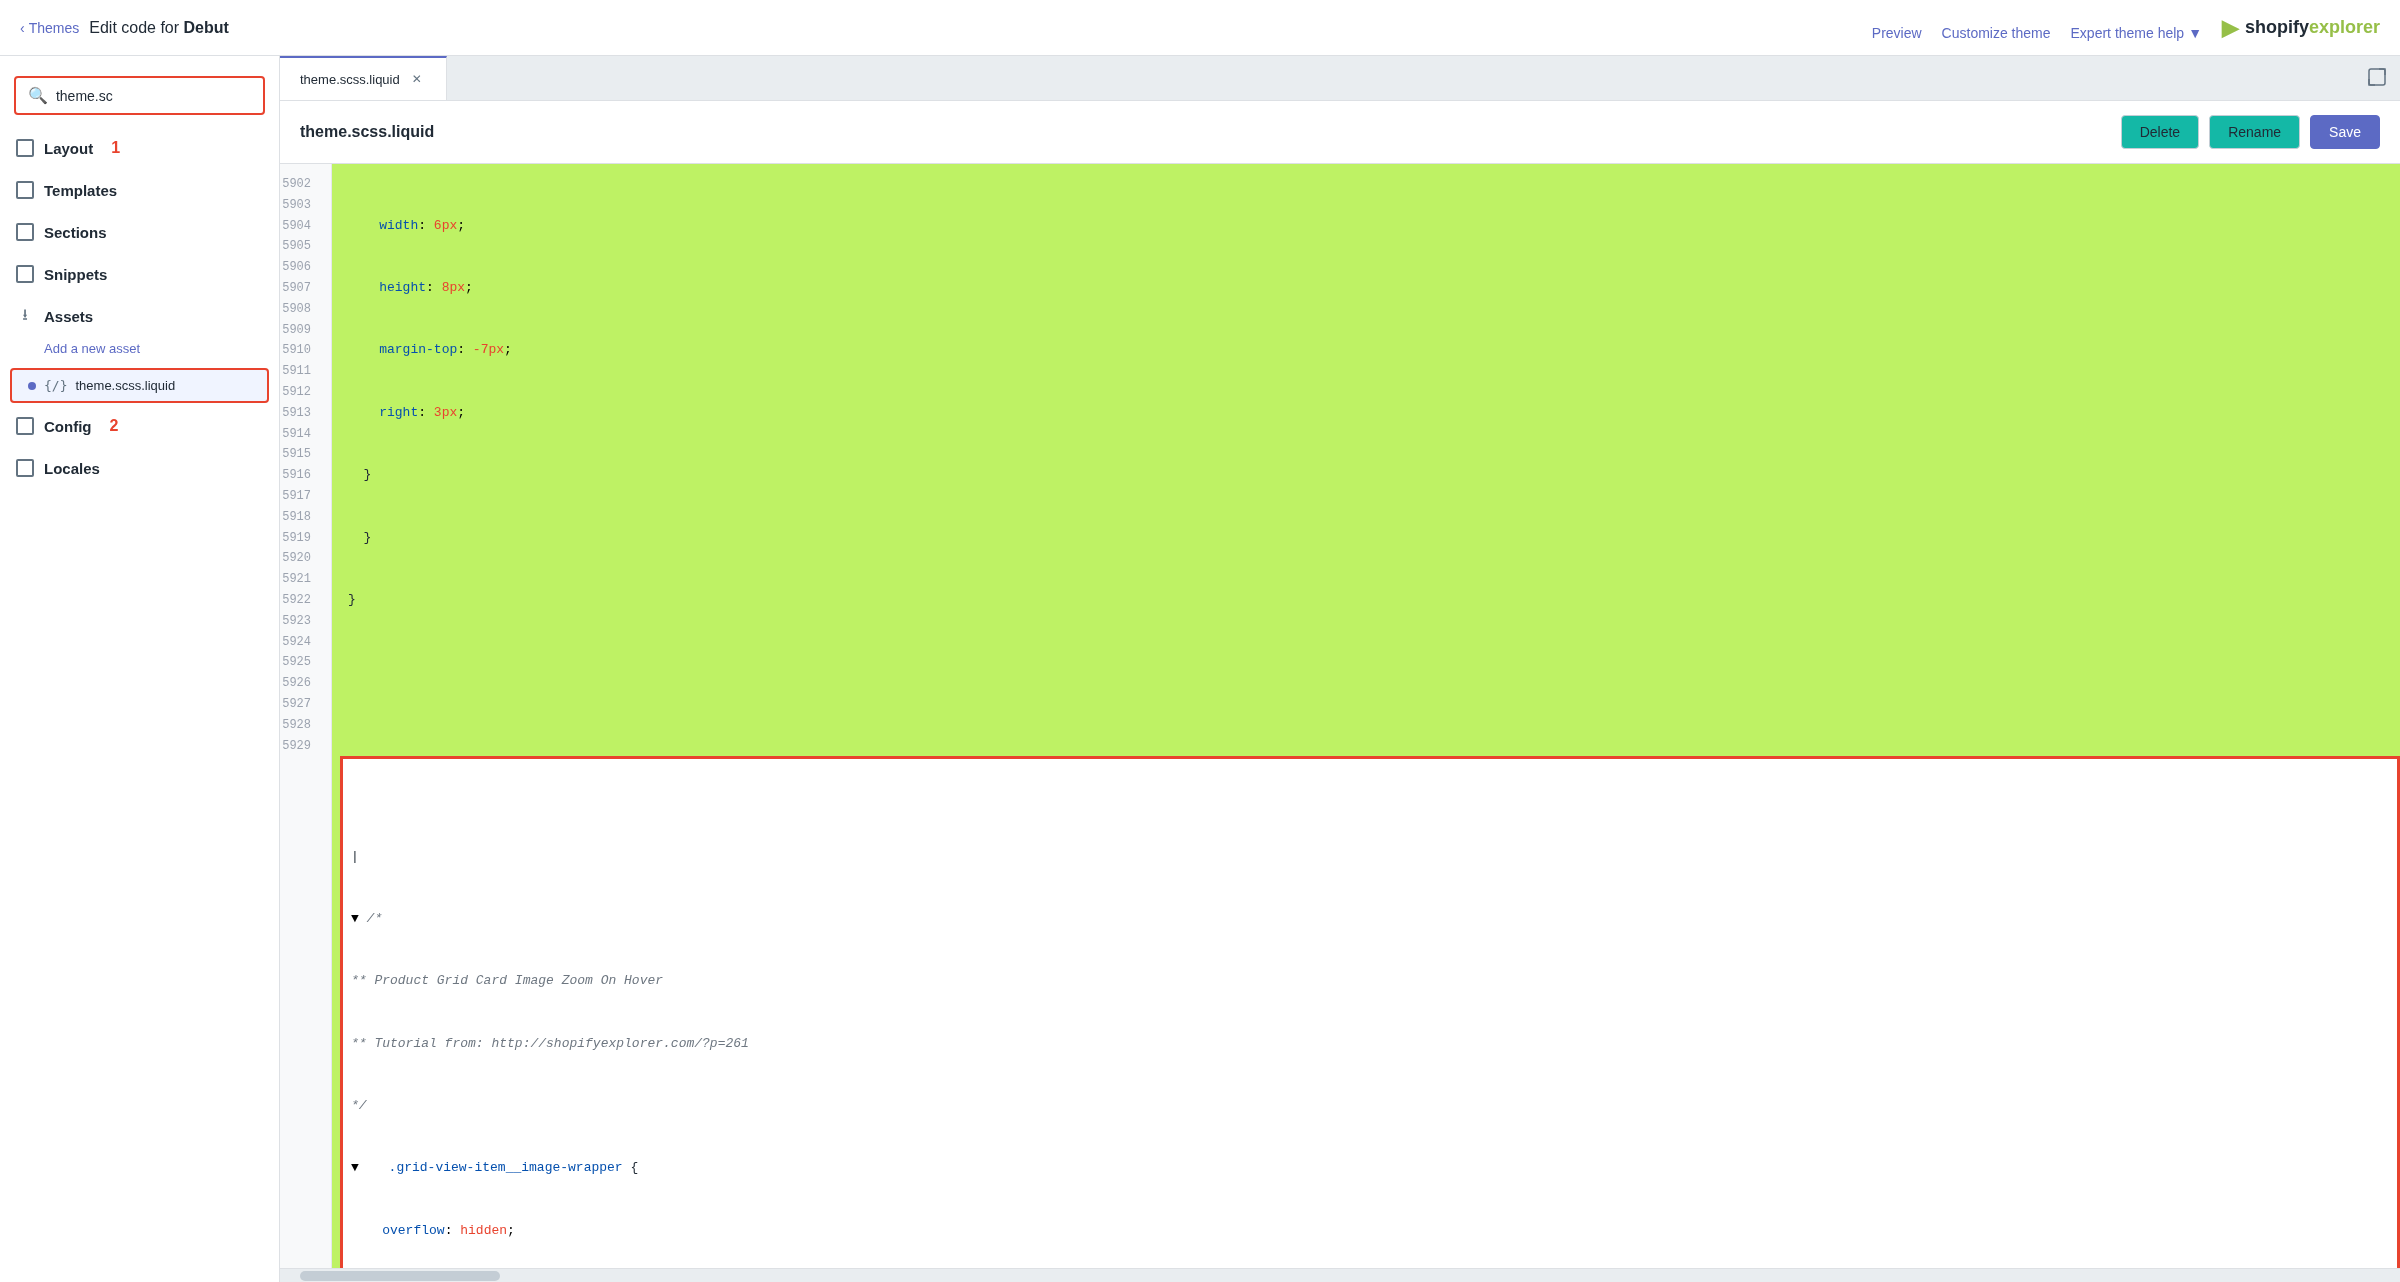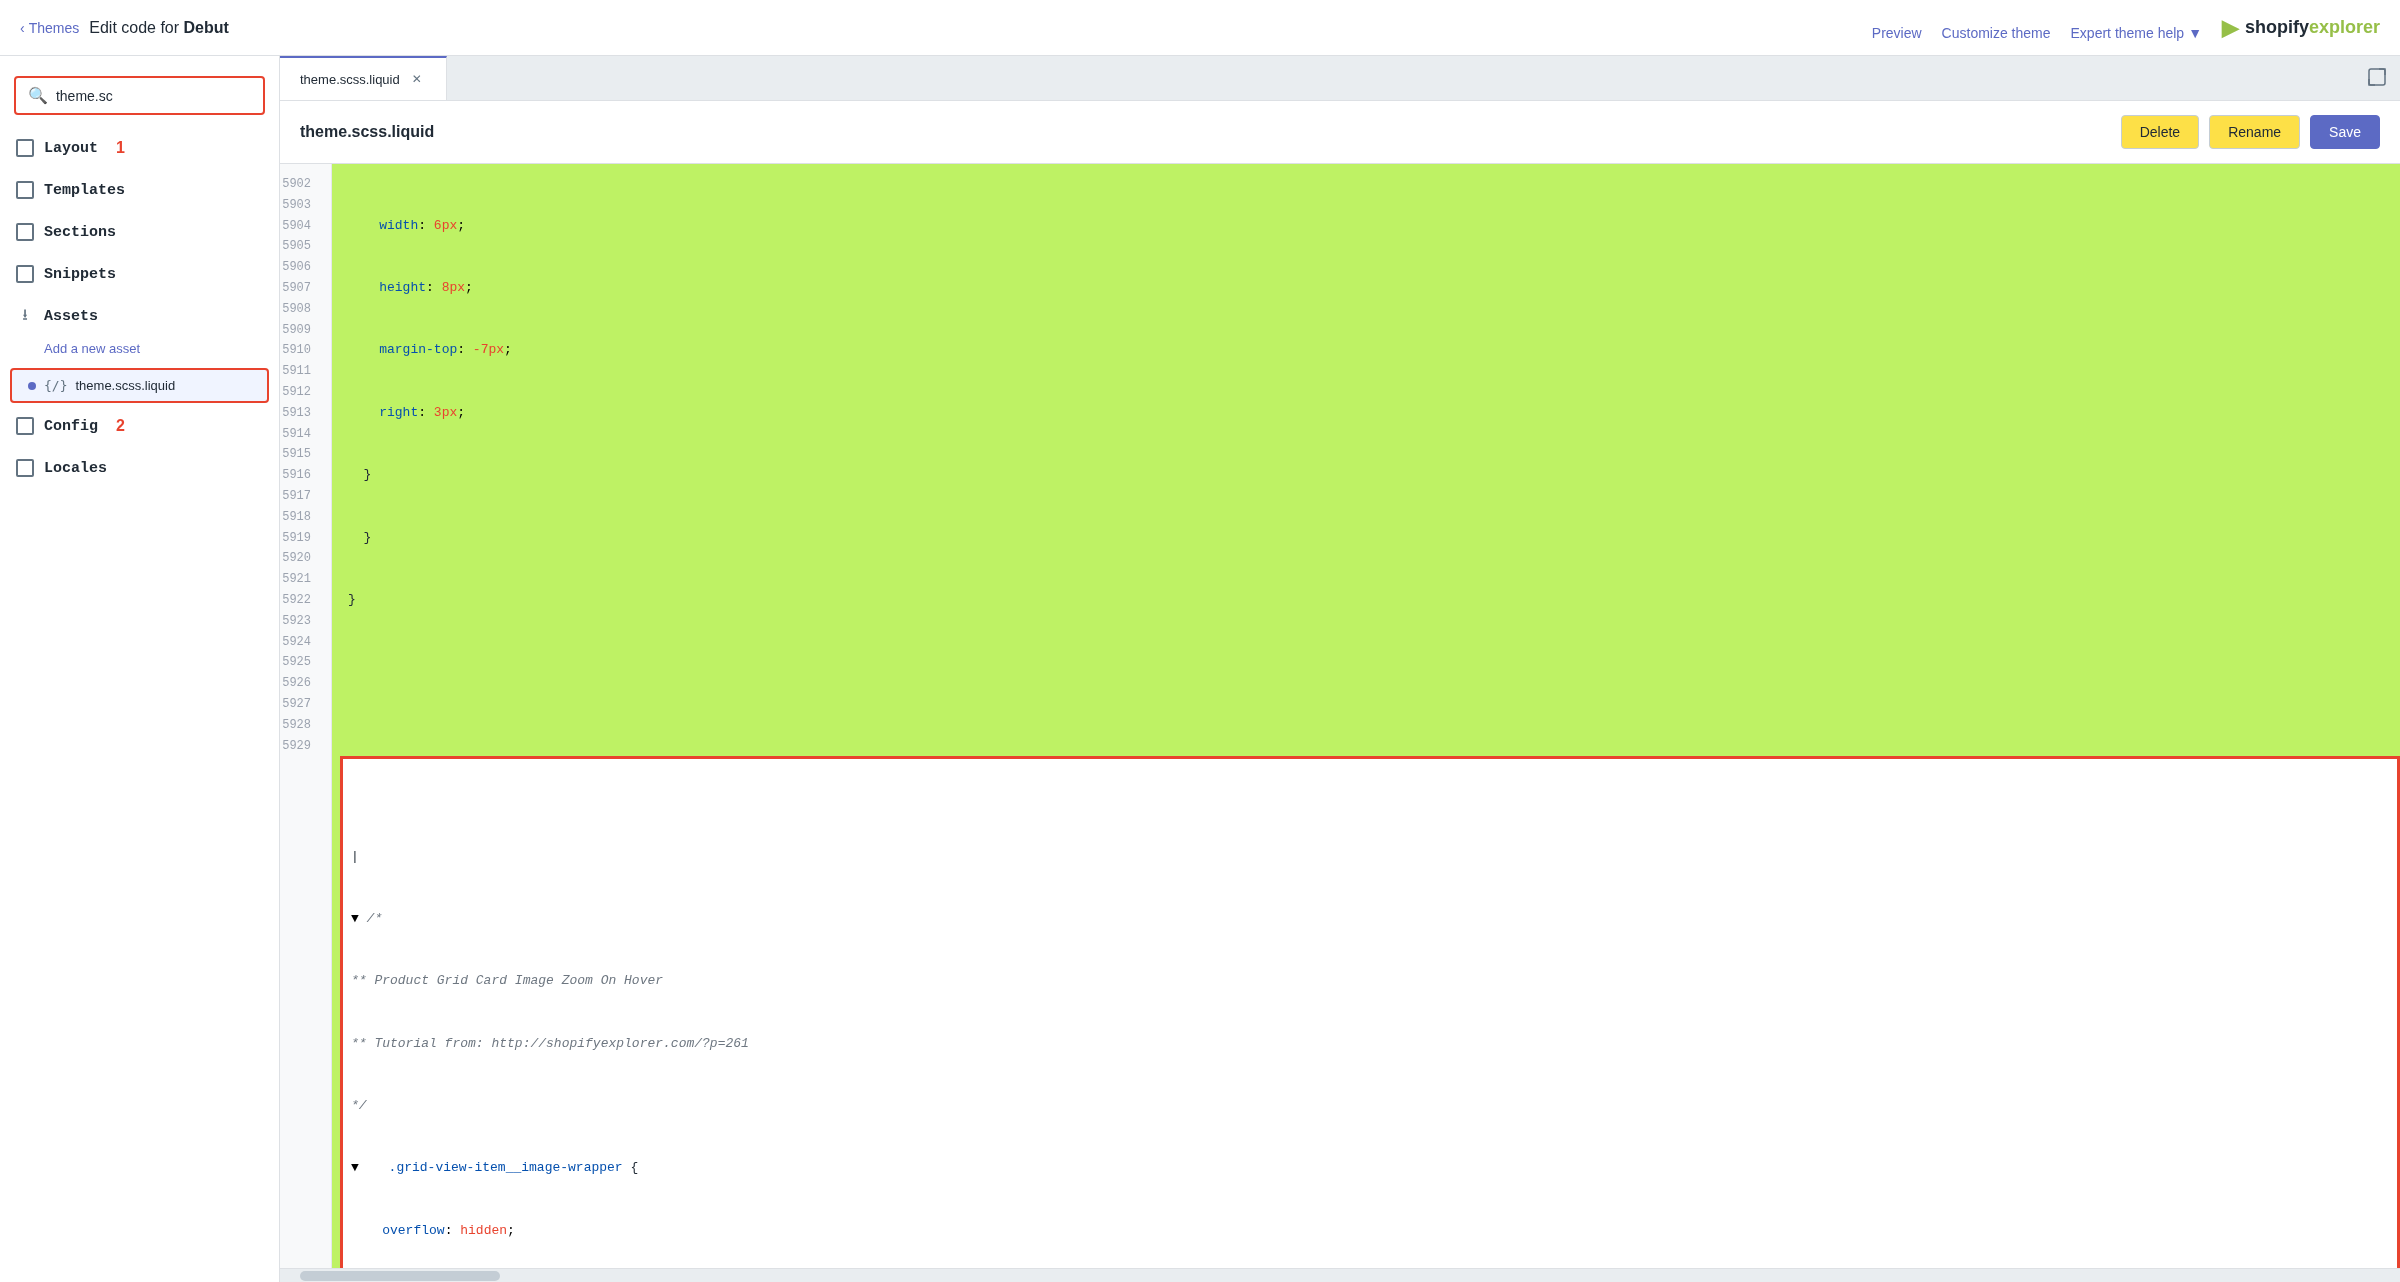--- a/index.html
+++ b/index.html
@@ -121,21 +121,20 @@
       display: flex;
       align-items: center;
       justify-content: center;
       color: #637381;
       font-size: 16px;
     }
     .sidebar-label {
       font-weight: 600;
       color: #212b36;
       font-size: 15px;
-      font-family: Liberation Mono, monospace;
     }
     .badge-1 {
       color: #e8432e;
       font-weight: 700;
       font-size: 16px;
       margin-left: 8px;
     }
     .badge-2 {
       color: #e8432e;
       font-weight: 700;
@@ -245,21 +244,21 @@
       gap: 10px;
     }
     .btn {
       padding: 8px 18px;
       border-radius: 4px;
       font-size: 14px;
       cursor: pointer;
       border: 1px solid;
     }
     .btn-default {
-      background: #fde047;
+      background: #14b8a6;
       border-color: #c4cdd5;
       color: #212b36;
     }
     .btn-primary {
       background: #5c6ac4;
       border-color: #5c6ac4;
       color: #fff;
     }
 
     

